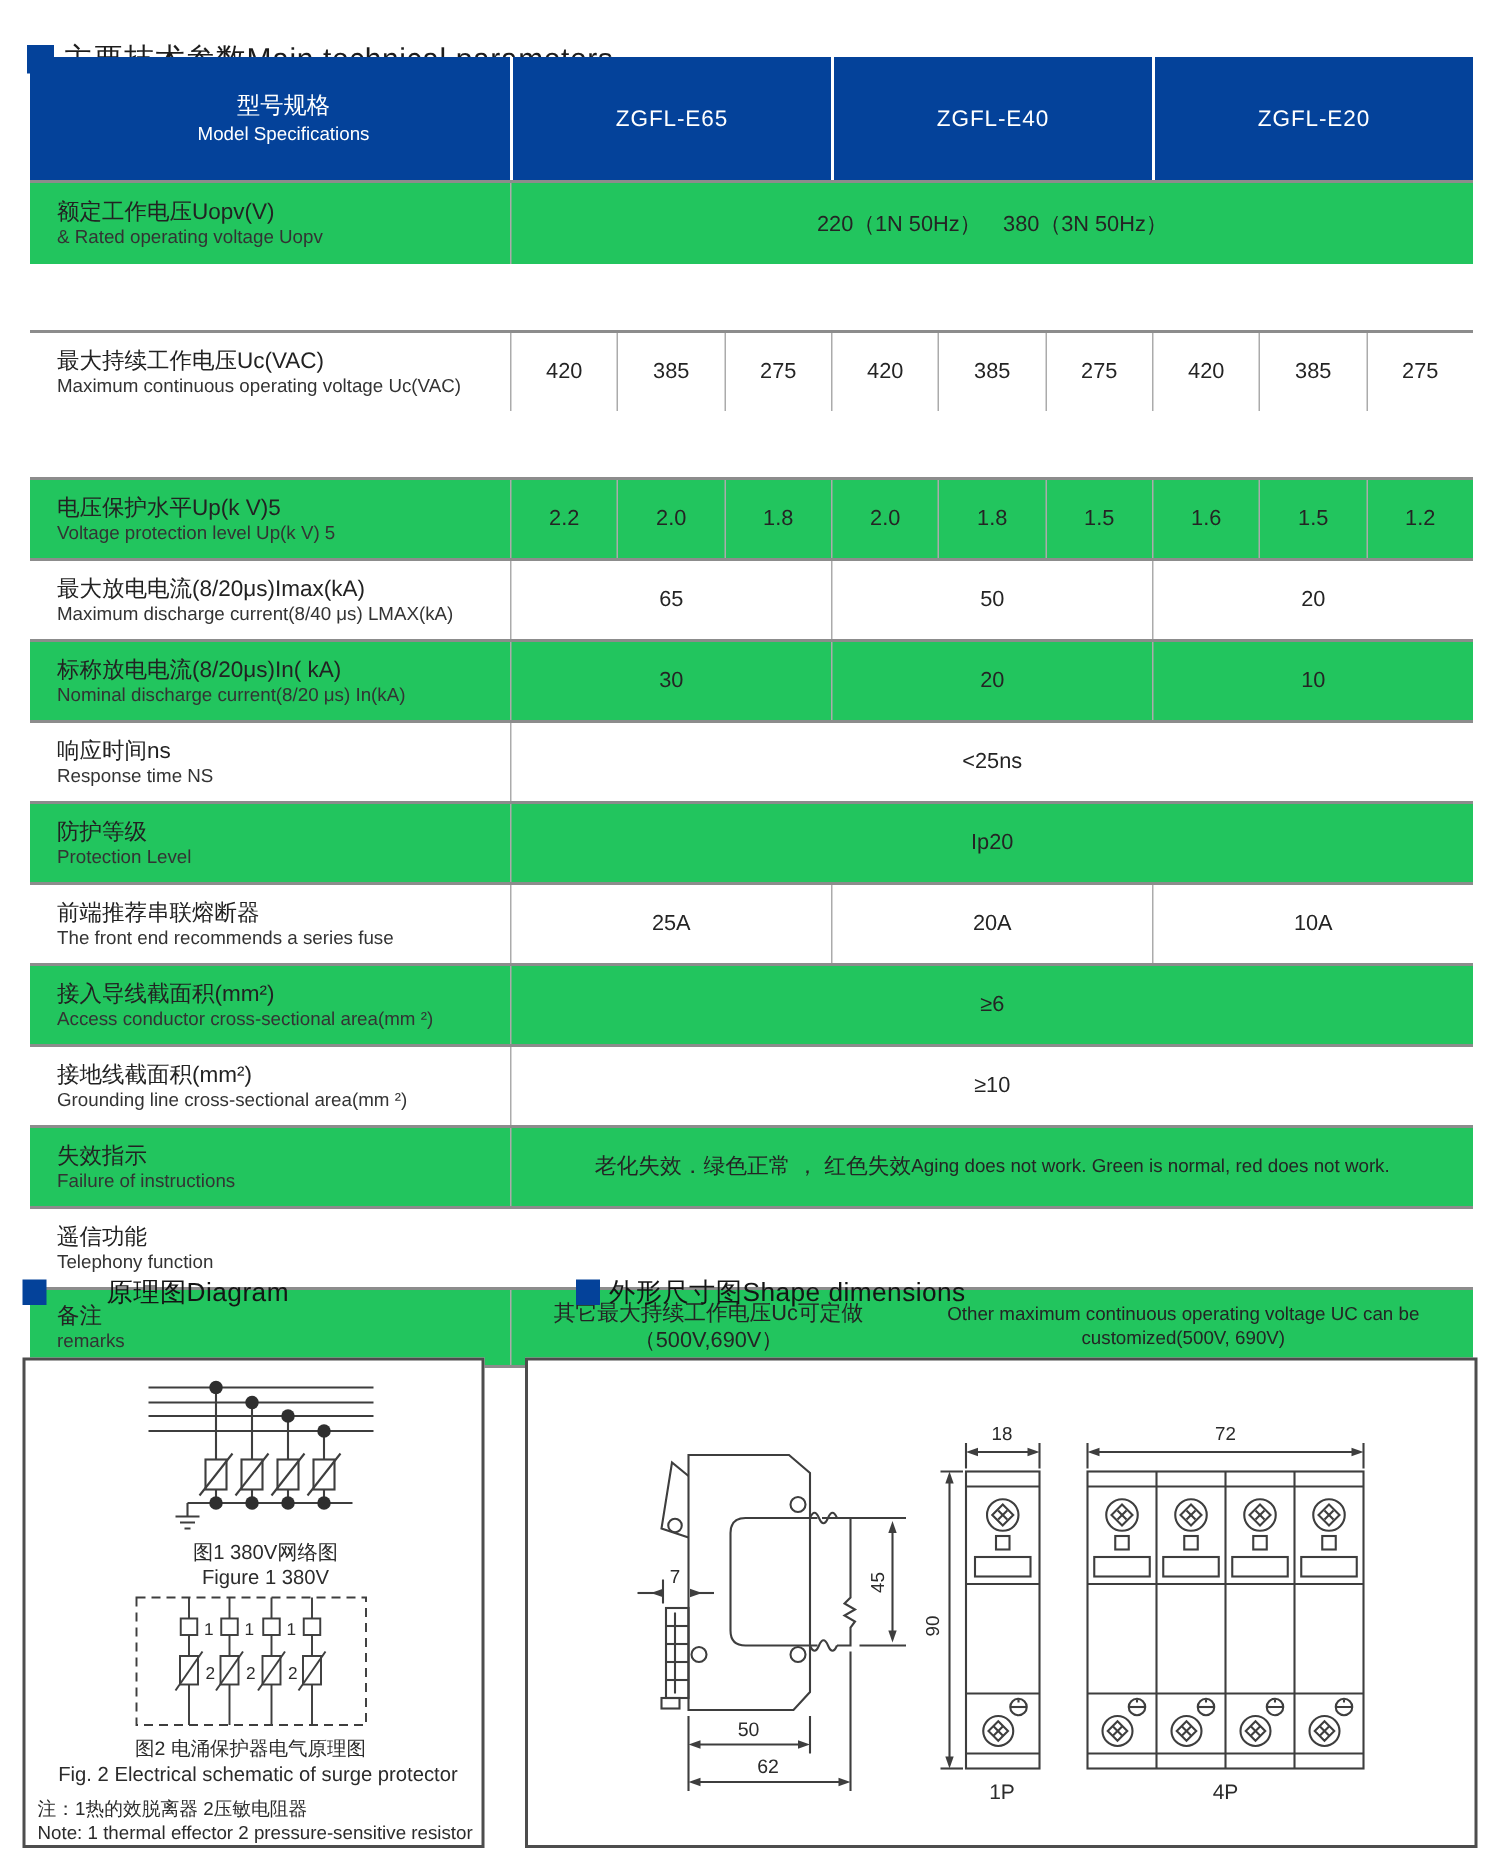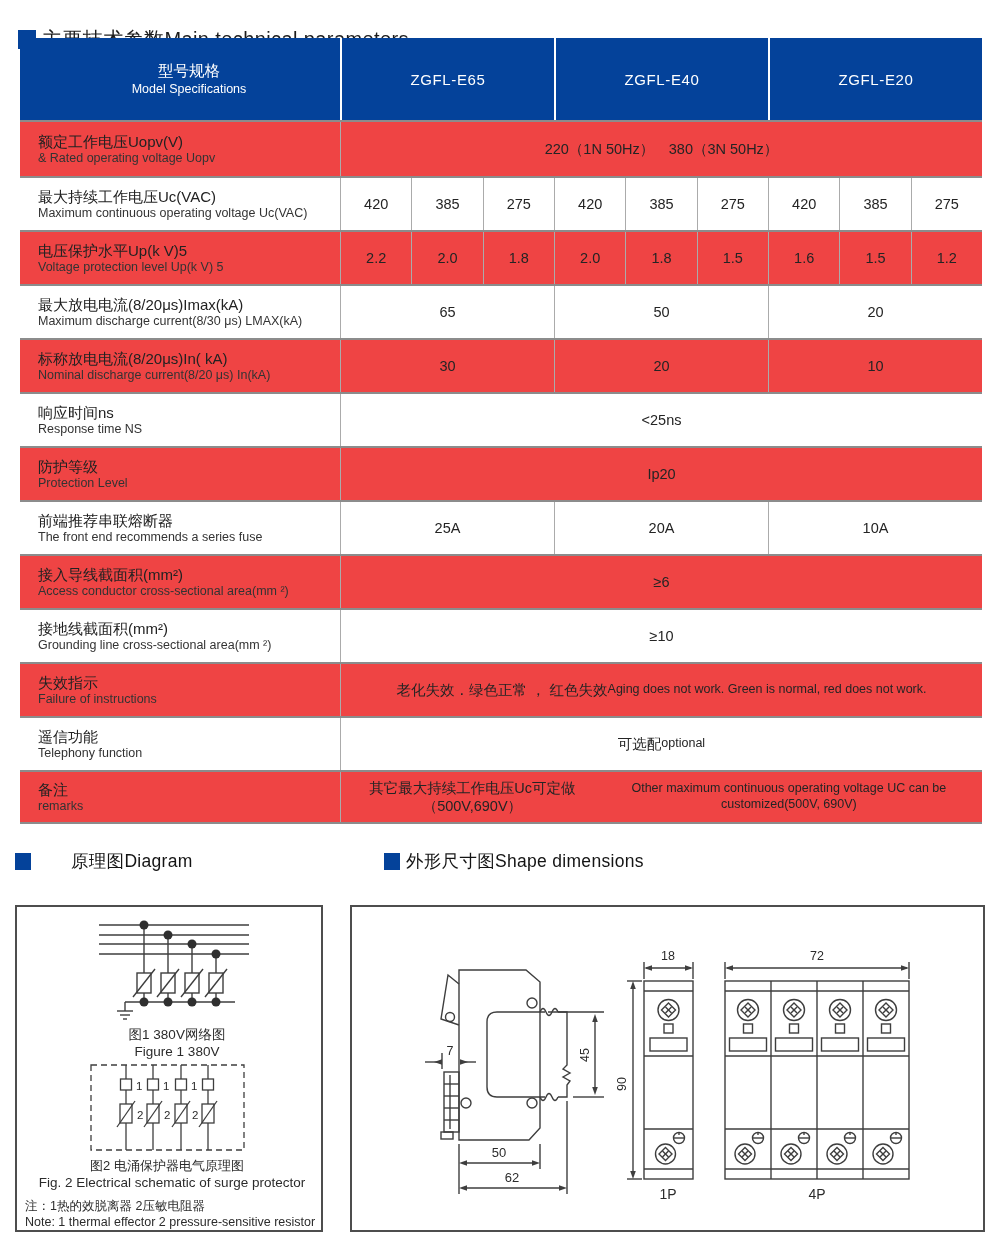--- a/index.html
+++ b/index.html
@@ -21,25 +21,25 @@
   .spec-table { position:absolute; left:20px; top:38px; width:962px; }
   .t-head { display:grid; grid-template-columns:320px 1fr 1fr 1fr; height:82px; background:#04429a; }
   .t-head .hcell { display:flex; align-items:center; justify-content:center; color:#ffffff; border-left:2px solid #ffffff; }
   .t-head .hcell.first { border-left:none; flex-direction:column; align-items:center; justify-content:center; padding-left:18px; }
   .t-head .zh { font-size:15.5px; line-height:1.3; }
   .t-head .en { font-size:12.5px; line-height:1.2; }
   .t-head .model { font-size:15px; letter-spacing:0.6px; }
 
   .t-row { display:grid; border-top:2px solid #8c8c8c; min-height:54px; background:#ffffff; }
   .t-row.last { border-bottom:2px solid #8c8c8c; }
-  .t-row.gray { background:#ef4444; }
+  .t-row.gray { background:#22c55e; }
   .t-row.h56 { min-height:56px; }
   .t-row.full   { grid-template-columns:320px 1fr; }
   .t-row.thirds { grid-template-columns:320px repeat(3,1fr); }
-  .t-row.nine   { grid-template-columns:320px repeat(9,1fr); }
+  .t-row.nine   { grid-template-columns:320px repeat(9,1fr);margin-top:44px; }
 
   .cell { display:flex; align-items:center; justify-content:center; }
   .cell.label { flex-direction:column; align-items:flex-start; justify-content:center; padding:4px 6px 4px 18px; }
   .cell.label .zh { font-size:15px; line-height:1.3; color:#222222; }
   .cell.label .en { font-size:12.5px; line-height:1.2; color:#333333; }
   .cell.val { border-left:1px solid #ababab; font-size:14.5px; color:#242424; text-align:center; }
   .cell.val.two { flex-direction:row; line-height:1.25; padding:2px 4px; }
   .cell.val .v-zh { font-size:14.5px; }
   .cell.val .v-en { font-size:12.5px; }
 
@@ -113,21 +113,21 @@
       <div class="cell val">1.8</div>
       <div class="cell val">1.5</div>
       <div class="cell val">1.6</div>
       <div class="cell val">1.5</div>
       <div class="cell val">1.2</div>
     </div>
 
     <div class="t-row thirds">
       <div class="cell label">
         <div class="zh">最大放电电流(8/20μs)Imax(kA)</div>
-        <div class="en">Maximum discharge current(8/30 μs) LMAX(kA)</div>
+        <div class="en">Maximum discharge current(8/40 μs) LMAX(kA)</div>
       </div>
       <div class="cell val">65</div>
       <div class="cell val">50</div>
       <div class="cell val">20</div>
     </div>
 
     <div class="t-row thirds gray">
       <div class="cell label">
         <div class="zh">标称放电电流(8/20μs)In( kA)</div>
         <div class="en">Nominal discharge current(8/20 μs) In(kA)</div>
@@ -187,24 +187,20 @@
       <div class="cell val two">
         <div class="v-zh">老化失效．绿色正常 ， 红色失效</div>
         <div class="v-en">Aging does not work. Green is normal, red does not work.</div>
       </div>
     </div>
 
     <div class="t-row full">
       <div class="cell label">
         <div class="zh">遥信功能</div>
         <div class="en">Telephony function</div>
-      </div>
-      <div class="cell val two">
-        <div class="v-zh">可选配</div>
-        <div class="v-en">optional</div>
       </div>
     </div>
 
     <div class="t-row full gray last">
       <div class="cell label">
         <div class="zh">备注</div>
         <div class="en">remarks</div>
       </div>
       <div class="cell val two">
         <div class="v-zh">其它最大持续工作电压Uc可定做（500V,690V）</div>

